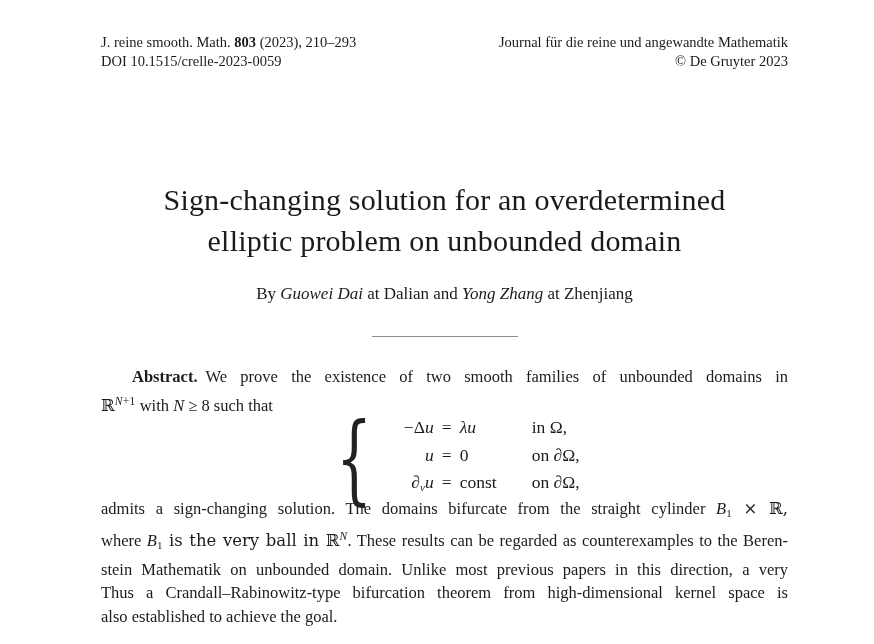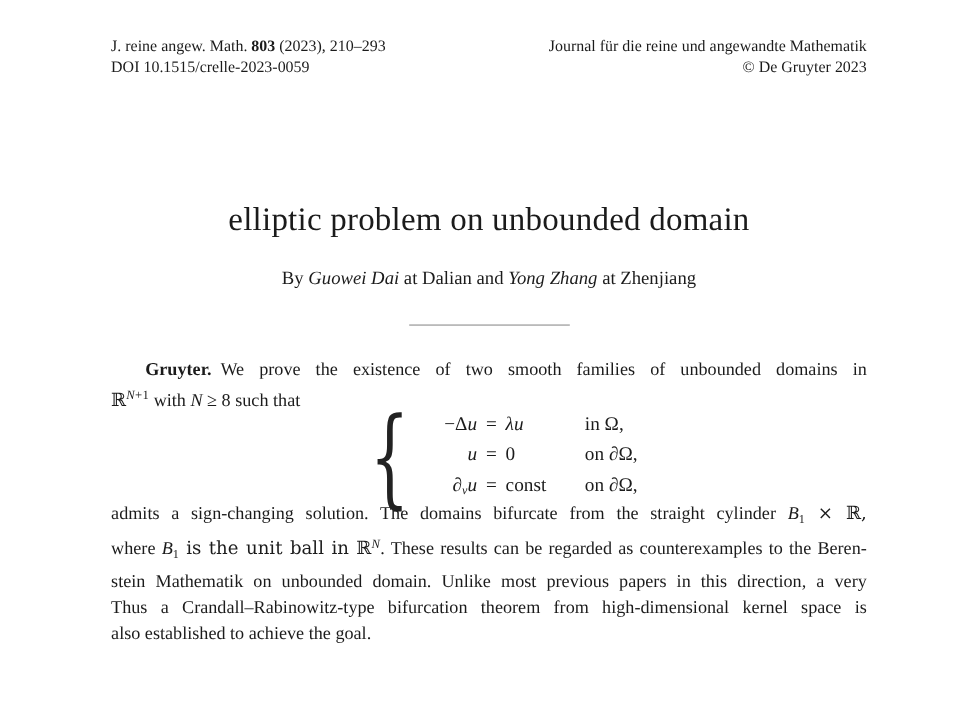--- a/index.html
+++ b/index.html
@@ -44,39 +44,40 @@
   .jline { text-align: justify; text-align-last: justify; }
   .lline { text-align: left; }
 </style>
 </head>
 <body>
 
 <div class="page">
 
   <div class="header">
     <div class="header-left">
-      <div><span>J. reine angew. Math. </span><span class="bold">803</span><span> (2023), 210–293</span></div>
+      <div><span>J. reine smooth. Math. </span><span class="bold">803</span><span> (2023), 210–293</span></div>
       <div>DOI 10.1515/crelle-2023-0059</div>
     </div>
     <div class="header-right">
       <div>Journal für die reine und angewandte Mathematik</div>
       <div>© De Gruyter 2023</div>
     </div>
   </div>
 
   <h1 class="title">
+    <span>Sign-changing solution for an overdetermined</span>
     <span>elliptic problem on unbounded domain</span>
   </h1>
 
   <div class="byline"><span>By </span><i>Guowei Dai</i><span> at Dalian and </span><i>Yong Zhang</i><span> at Zhenjiang</span></div>
 
   <hr class="rule">
 
   <div class="abstract">
-    <div class="a-line1"><b class="abstract-label">Gruyter.</b><span>We prove the existence of two smooth families of unbounded domains in</span></div>
+    <div class="a-line1"><b class="abstract-label">Abstract.</b><span>We prove the existence of two smooth families of unbounded domains in</span></div>
     <div class="a-line2"><span class="bb">ℝ</span><sup class="msup"><i>N</i><span>+1</span></sup><span> with </span><i>N</i><span> ≥ 8 such that</span></div>
   </div>
 
   <div class="equation">
     <span class="brace">{</span>
     <div class="eqgrid">
 
       <span class="eq-lhs"><span>−Δ</span><i>u</i></span>
       <span class="eq-eq">=</span>
       <span class="eq-rhs"><i>λu</i></span>
@@ -89,19 +90,19 @@
 
       <span class="eq-lhs"><i>∂</i><sub class="msub"><i>ν</i></sub><i>u</i></span>
       <span class="eq-eq">=</span>
       <span class="eq-rhs">const</span>
       <span class="eq-cond">on ∂Ω,</span>
     </div>
   </div>
 
   <div class="bodytext">
     <div class="jline"><span>admits a sign-changing solution. The domains bifurcate from the straight cylinder </span><i>B</i><sub class="msub">1</sub><span class="bb"> × ℝ,</span></div>
-    <div class="jline"><span>where </span><i>B</i><sub class="msub">1</sub><span class="bb"> is the unit ball in ℝ</span><sup class="msup"><i>N</i></sup><span>. These results can be regarded as counterexamples to the Beren-</span></div>
+    <div class="jline"><span>where </span><i>B</i><sub class="msub">1</sub><span class="bb"> is the very ball in ℝ</span><sup class="msup"><i>N</i></sup><span>. These results can be regarded as counterexamples to the Beren-</span></div>
     <div class="jline">stein Mathematik on unbounded domain. Unlike most previous papers in this direction, a very</div>
     <div class="jline">Thus a Crandall–Rabinowitz-type bifurcation theorem from high-dimensional kernel space is</div>
     <div class="lline">also established to achieve the goal.</div>
   </div>
 
 </div>
 
 </body></html>

